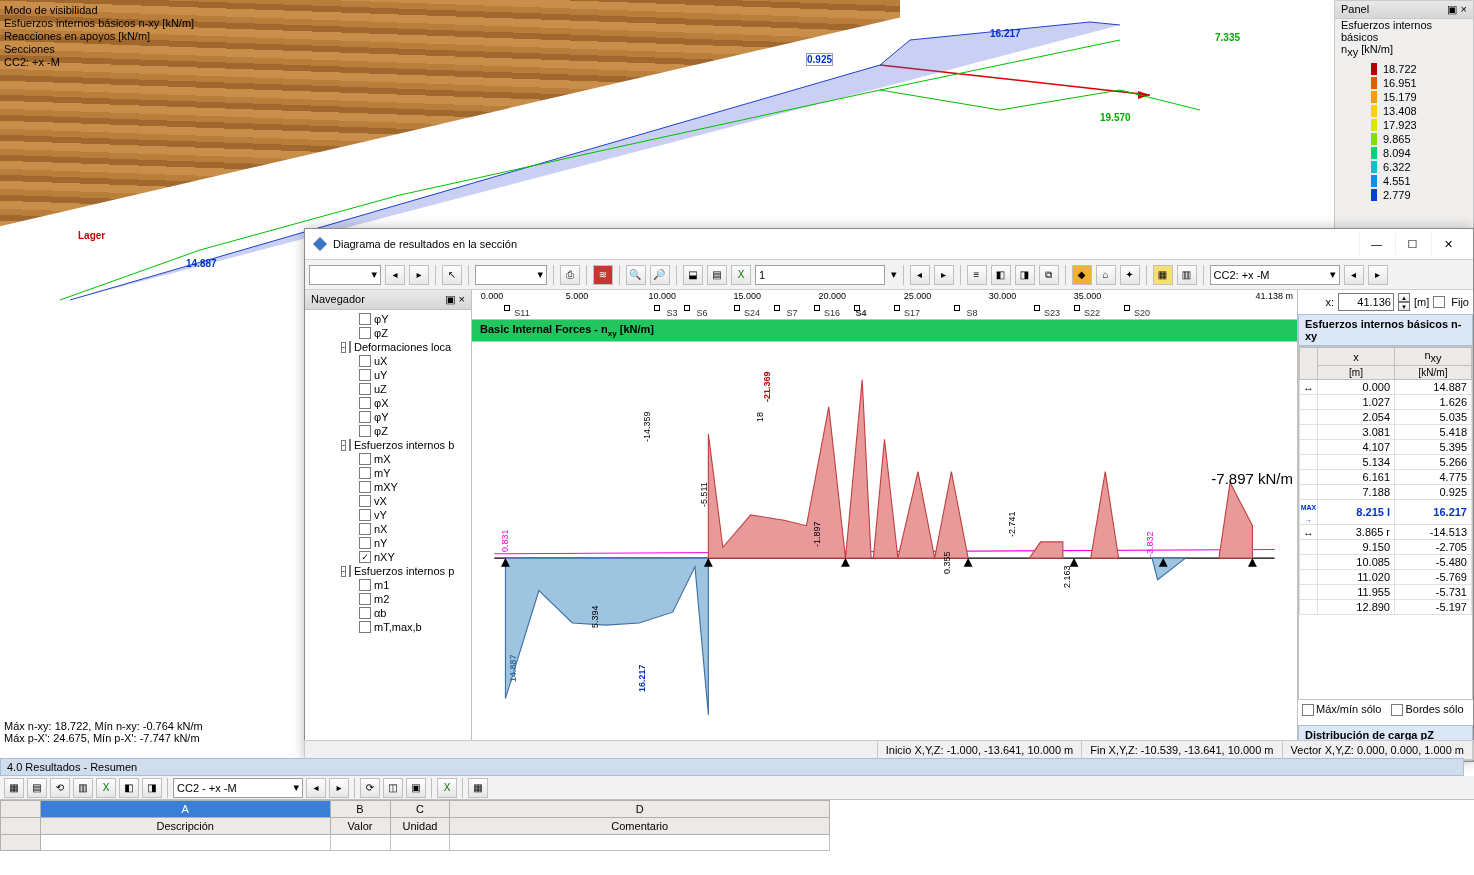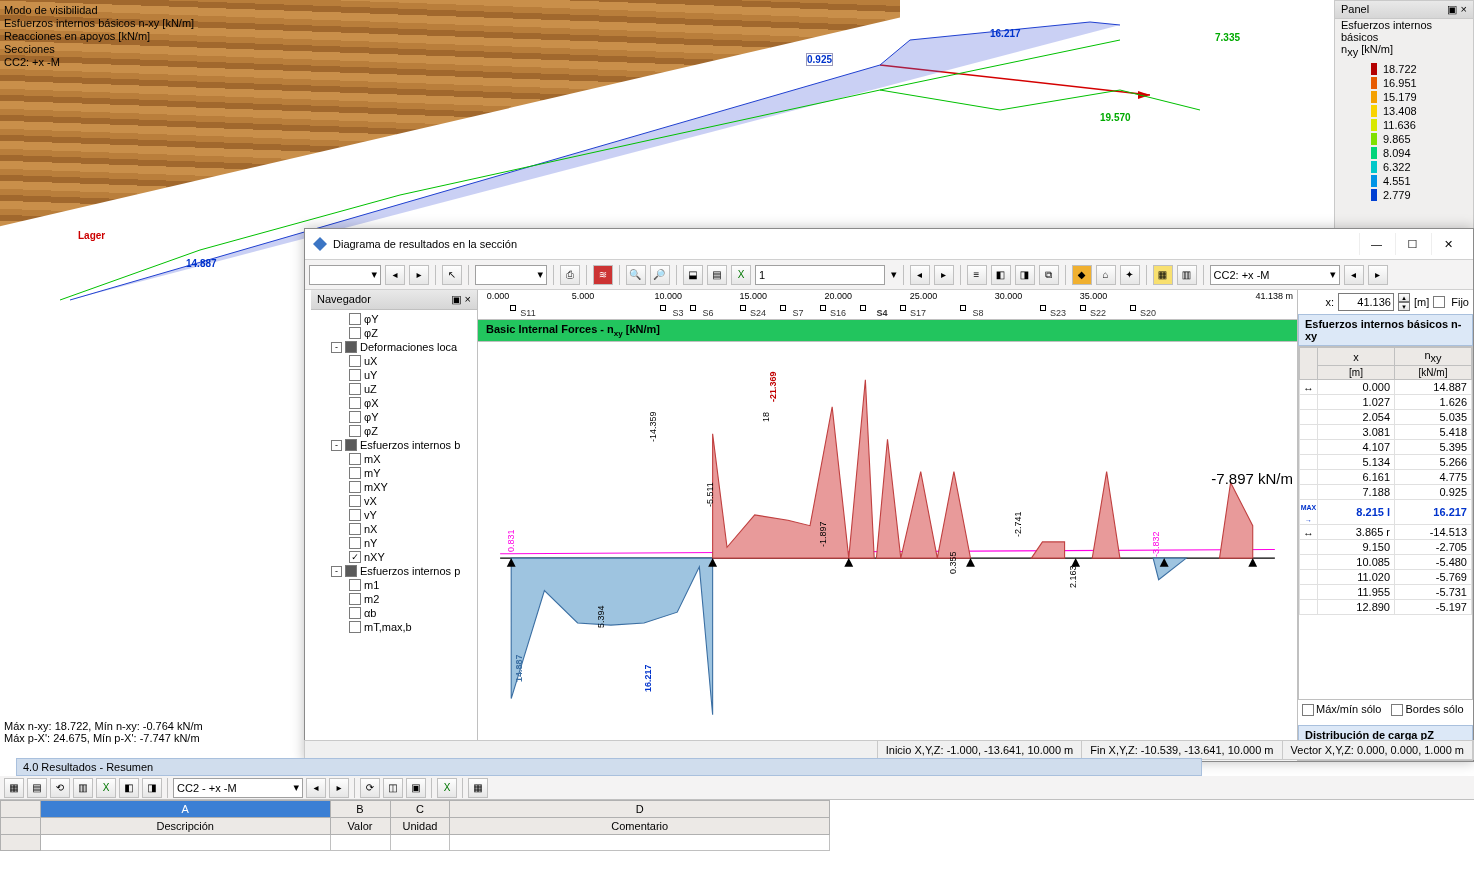--- a/index.html
+++ b/index.html
@@ -22,24 +22,24 @@
   .dlg { position: absolute; left: 304px; top: 228px; width: 1470px - 304px; width: 1170px; height: 534px; background: #fff; border: 1px solid #8a8a8a; box-shadow: 0 0 12px rgba(0,0,0,.25); display:flex; flex-direction:column; }
   .dlg-title { background: #fff; border-bottom: 1px solid #d0d0d0; padding: 4px 8px; display:flex; align-items:center; gap:6px; }
   .dlg-title .blue { width:14px; height:14px; background:#3b75c4; clip-path: polygon(50% 0,100% 50%,50% 100%,0 50%); }
   .dlg-ctrl { margin-left:auto; display:flex; gap:2px; }
   .dlg-ctrl div { width: 34px; height: 22px; display:flex; align-items:center; justify-content:center; border-left:1px solid #eee; cursor:pointer;}
   .toolbar { display:flex; align-items:center; gap:4px; padding:2px 4px; border-bottom:1px solid #d0d0d0; background:#f4f3f3; height:30px;}
   .tb-drop { width:72px; height:20px; border:1px solid #a0a0a0; background:#fff; display:flex; align-items:center; padding:0 3px; font-size:11px;}
   .tb-btn { width:20px; height:20px; border:1px solid #c0c0c0; background:linear-gradient(#fefefe,#e6e6e6); display:flex; align-items:center; justify-content:center; font-size:10px; cursor:pointer;}
   .tb-sep { width:1px; height:20px; background:#c0c0c0; margin:0 2px; }
   .toolbar input[type=text]{ height:20px; border:1px solid #a0a0a0; font-size:11px; padding:0 3px;}
-  .content { flex:1; display:flex; overflow:hidden;margin-left:6px; }
+  .content { flex:1; display:flex; overflow:hidden; }
   .nav { width:167px; border-right:1px solid #c0c0c0; background:#fff; display:flex; flex-direction:column; }
   .nav-head { background:linear-gradient(#e9e9e9,#d6d6d6); padding:3px 6px; font-size:11px; border-bottom:1px solid #c0c0c0; display:flex; justify-content:space-between;}
-  .tree { flex:1; overflow:auto; padding:2px 0; }
+  .tree { flex:1; overflow:auto; padding:2px 16px; }
   .tree .item { display:flex; align-items:center; gap:3px; padding:1px 4px; font-size:11px; white-space:nowrap;}
   .tree .chk { width:12px; height:12px; border:1px solid #7a7a7a; display:inline-flex; align-items:center; justify-content:center; font-size:9px; background:#fff;}
   .tree .chk.full { background:#5a5a5a; }
   .tree .indent1 { padding-left:20px; }
   .tree .indent2 { padding-left:38px; }
   .tree .expander { width:11px; height:11px; border:1px solid #7a7a7a; display:inline-flex; align-items:center; justify-content:center; font-size:9px; line-height:1;}
   .nav-foot { display:flex; justify-content:space-between; align-items:center; padding:3px 6px; border-top:1px solid #c0c0c0; background:#f0f0f0;}
   .nav-foot .arrows span{ display:inline-block; padding:0 3px; color:#999;}
 
   .diagram { flex:1; display:flex; flex-direction:column; border-right:1px solid #c0c0c0;}
@@ -70,21 +70,21 @@
   .side-lower th{ background:#ece9e6; border:1px solid #c0c0c0; font-weight:400; padding:1px; text-align:center; font-size:11px;}
 
   .xbar { position:absolute; right:10px; top:290px; display:flex; align-items:center; gap:4px; font-size:11px;}
   .xbar input{ width:56px; height:18px; border:1px solid #7a7a7a; text-align:right; padding:0 2px;}
   .spinners{display:flex;flex-direction:column;}
   .spinners div{width:12px;height:9px;border:1px solid #7a7a7a;background:linear-gradient(#fefefe,#e6e6e6);font-size:7px;display:flex;align-items:center;justify-content:center;line-height:1;}
 
   .statusbar { position:absolute; left:304px; top:740px; width:1170px; height:20px; background:#f0f0f0; border:1px solid #c9c9c9; display:flex; font-size:11px;}
   .statusbar .cell{ border-right:1px solid #c9c9c9; padding:2px 8px; display:flex; align-items:center; white-space:nowrap;}
 
-  .bottom-title { position:absolute; left:16px; top:758px; width:1186px; background:#d0dded; border:1px solid #a9c0dd; padding:2px 6px; font-size:11px;}
+  .bottom-title { position:absolute; left:0; top:758px; width:1464px; background:#d0dded; border:1px solid #a9c0dd; padding:2px 6px; font-size:11px;}
   .bottom-tools { position:absolute; left:0; top:776px; width:1474px; height:24px; background:#f4f3f3; border-bottom:1px solid #c0c0c0; display:flex; align-items:center; gap:3px; padding:2px 4px;}
   .bt-btn{width:20px;height:20px;border:1px solid #c0c0c0;background:linear-gradient(#fefefe,#e6e6e6);display:flex;align-items:center;justify-content:center;font-size:10px;cursor:pointer;}
   .bottom-grid { position:absolute; left:0; top:800px; width:1474px; }
   .bottom-grid table{ border-collapse:collapse; width:830px;}
   .bottom-grid th{ background:#ece9e6; border:1px solid #b0b0b0; font-weight:400; font-size:11px; padding:2px 4px; text-align:center;}
   .bottom-grid td{ border:1px solid #c0c0c0; height:16px;}
   .bottom-grid .colA{background:#3b7fd4;color:#fff;}
   .summary{ position:absolute; left:4px; top:720px; font-size:11px;}
 </style>
 </head>
@@ -132,21 +132,21 @@
         <div class="legend-row">
           <span class="legend-swatch" style="background:#f4a000"></span>
           <span>15.179</span>
         </div>
         <div class="legend-row">
           <span class="legend-swatch" style="background:#f9d300"></span>
           <span>13.408</span>
         </div>
         <div class="legend-row">
           <span class="legend-swatch" style="background:#d8e800"></span>
-          <span>11.636</span>
+          <span>17.923</span>
         </div>
         <div class="legend-row">
           <span class="legend-swatch" style="background:#80e000"></span>
           <span>9.865</span>
         </div>
         <div class="legend-row">
           <span class="legend-swatch" style="background:#00d47a"></span>
           <span>8.094</span>
         </div>
         <div class="legend-row">
@@ -349,21 +349,21 @@
           <div class="seg" style="left: 200px;">S3</div>
           <div class="box" style="left: 185px;"></div>
           <div class="seg" style="left: 230px;">S6</div>
           <div class="box" style="left: 215px;"></div>
           <div class="seg" style="left: 280px;">S24</div>
           <div class="box" style="left: 265px;"></div>
           <div class="seg" style="left: 320px;">S7</div>
           <div class="box" style="left: 305px;"></div>
           <div class="seg" style="left: 360px;">S16</div>
           <div class="box" style="left: 345px;"></div>
-          <div class="seg" style="left: 404px; font-weight: bold;">S4</div>
+          <div class="seg" style="left: 389px; font-weight: bold;">S4</div>
           <div class="box" style="left: 385px;"></div>
           <div class="seg" style="left: 440px;">S17</div>
           <div class="box" style="left: 425px;"></div>
           <div class="seg" style="left: 500px;">S8</div>
           <div class="box" style="left: 485px;"></div>
           <div class="seg" style="left: 580px;">S23</div>
           <div class="box" style="left: 565px;"></div>
           <div class="seg" style="left: 620px;">S22</div>
           <div class="box" style="left: 605px;"></div>
           <div class="seg" style="left: 670px;">S20</div>

